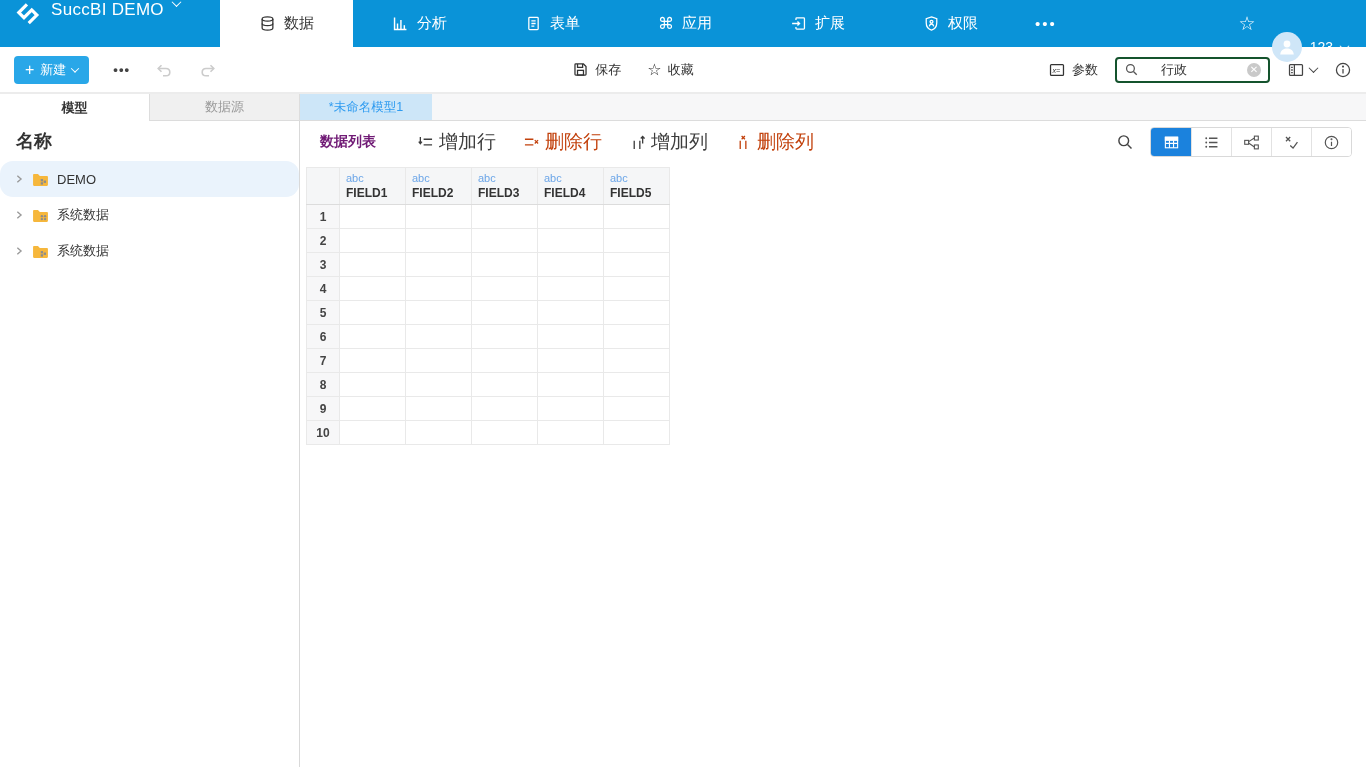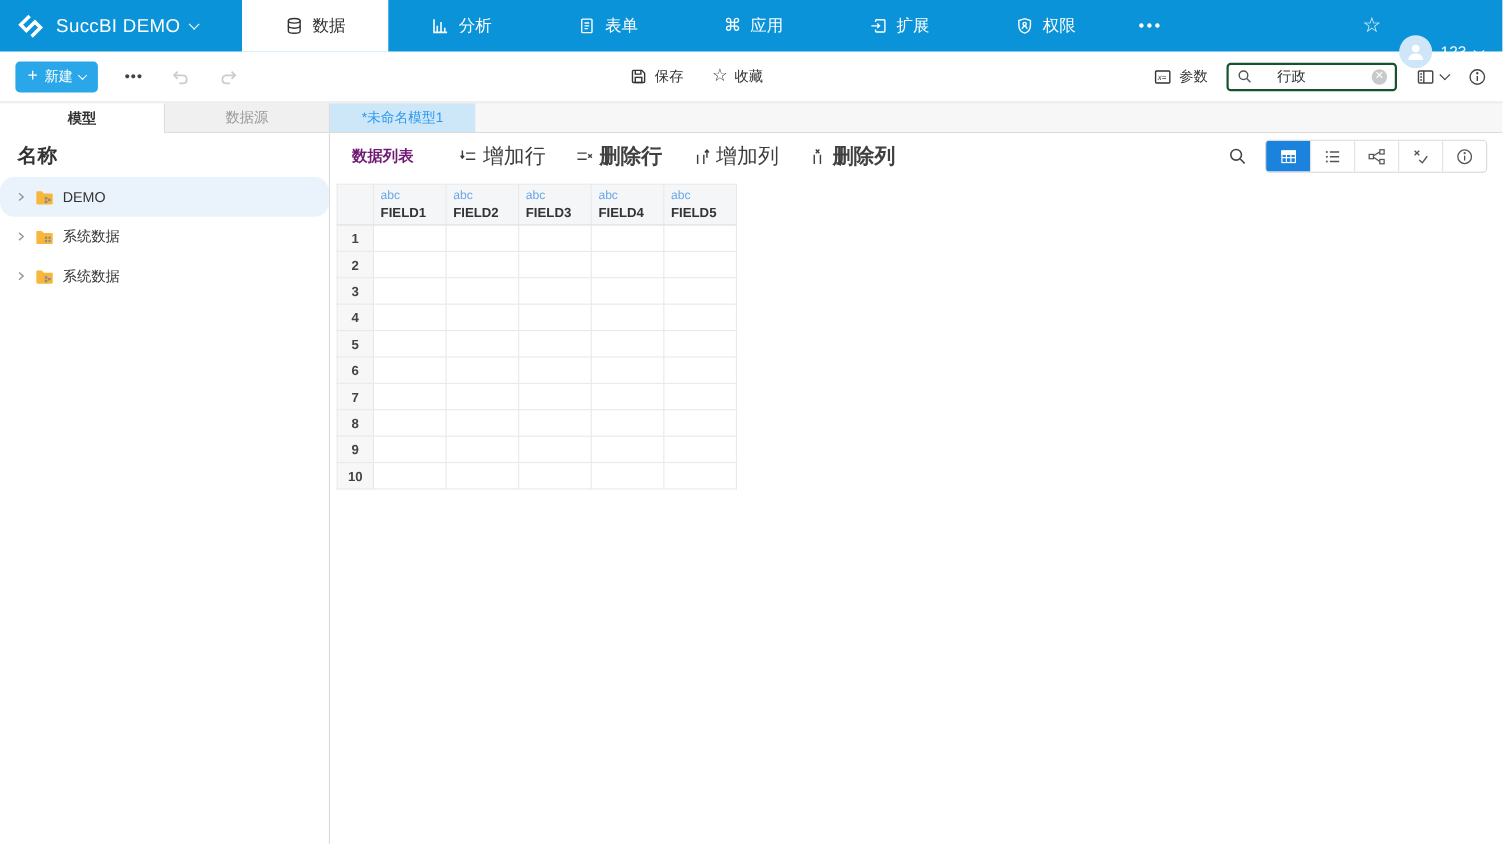--- a/index.html
+++ b/index.html
@@ -1,21 +1,21 @@
 <!DOCTYPE html>
 <html><head>
 <meta charset="utf-8">
 <style>
   * { margin:0; padding:0; box-sizing:border-box; }
   html,body { width:1366px; height:768px; overflow:hidden; background:#fff;
     font-family:"Liberation Sans","DejaVu Sans",sans-serif; color:#333; }
 
   
   .topbar { height:47px; background:#0a93d8; display:flex; align-items:stretch; }
-  .brand { width:220px; display:flex; align-items:center; gap:9px; padding:0 14px; color:#fff; }
+  .brand { width:220px; display:flex; align-items:flex-start; gap:9px; padding:0 14px; color:#fff; }
   .brand-title { font-size:17px; letter-spacing:.3px; white-space:nowrap; }
   .chev { display:inline-block; width:7px; height:7px; border-right:1.6px solid currentColor;
           border-bottom:1.6px solid currentColor; transform:rotate(45deg) translate(-1px,-1px); }
   .topnav { display:flex; align-items:stretch; }
   .nav-item { display:flex; align-items:center; gap:8px; padding:0 39px; color:#fff;
               font-size:15px; cursor:pointer; white-space:nowrap; }
   .nav-item.active { background:#fff; color:#333; }
   .nav-item .uni { font-size:16px; line-height:1; }
   .nav-more { display:flex; align-items:center; padding:0 18px; color:#fff; font-size:15px;
               letter-spacing:2px; cursor:pointer; }
@@ -68,21 +68,21 @@
   .tree-item { height:36px; display:flex; align-items:center; gap:8px; padding-left:14px;
                font-size:13px; color:#333; cursor:pointer;border-radius:13px; }
   .tree-item.selected { background:#eaf3fc; }
   .tree-chev { color:#999; display:flex; }
 
   .main { flex:1; display:flex; flex-direction:column; min-width:0; }
   .main-toolbar { height:42px; display:flex; align-items:center; padding:0 14px 0 20px; }
   .main-title { font-size:14px; font-weight:bold; color:#701a75; }
   .main-actions { display:flex; align-items:center; gap:28px; margin-left:42px; }
   .action { display:flex; align-items:center; gap:6px; font-size:19px; color:#3d3d3d; cursor:pointer; }
-  .action.disabled { color:#404040; cursor:default;font-weight:bold; }
+  .action.disabled { color:#c2410c; cursor:default; }
   .main-tb-right { margin-left:auto; display:flex; align-items:center; gap:16px; }
   .seg-group { display:flex; border:1px solid #d9d9d9; border-radius:4px; overflow:hidden; }
   .seg { width:40px; height:28px; display:flex; align-items:center; justify-content:center;
          color:#555; background:#fff; cursor:pointer; border-left:1px solid #e2e2e2; }
   .seg:first-child { border-left:none; }
   .seg.active { background:#1b82dd; color:#fff; }
 
   
   .grid-wrap { padding:4px 0 0 6px; }
   table.grid { border-collapse:collapse; table-layout:fixed; }

